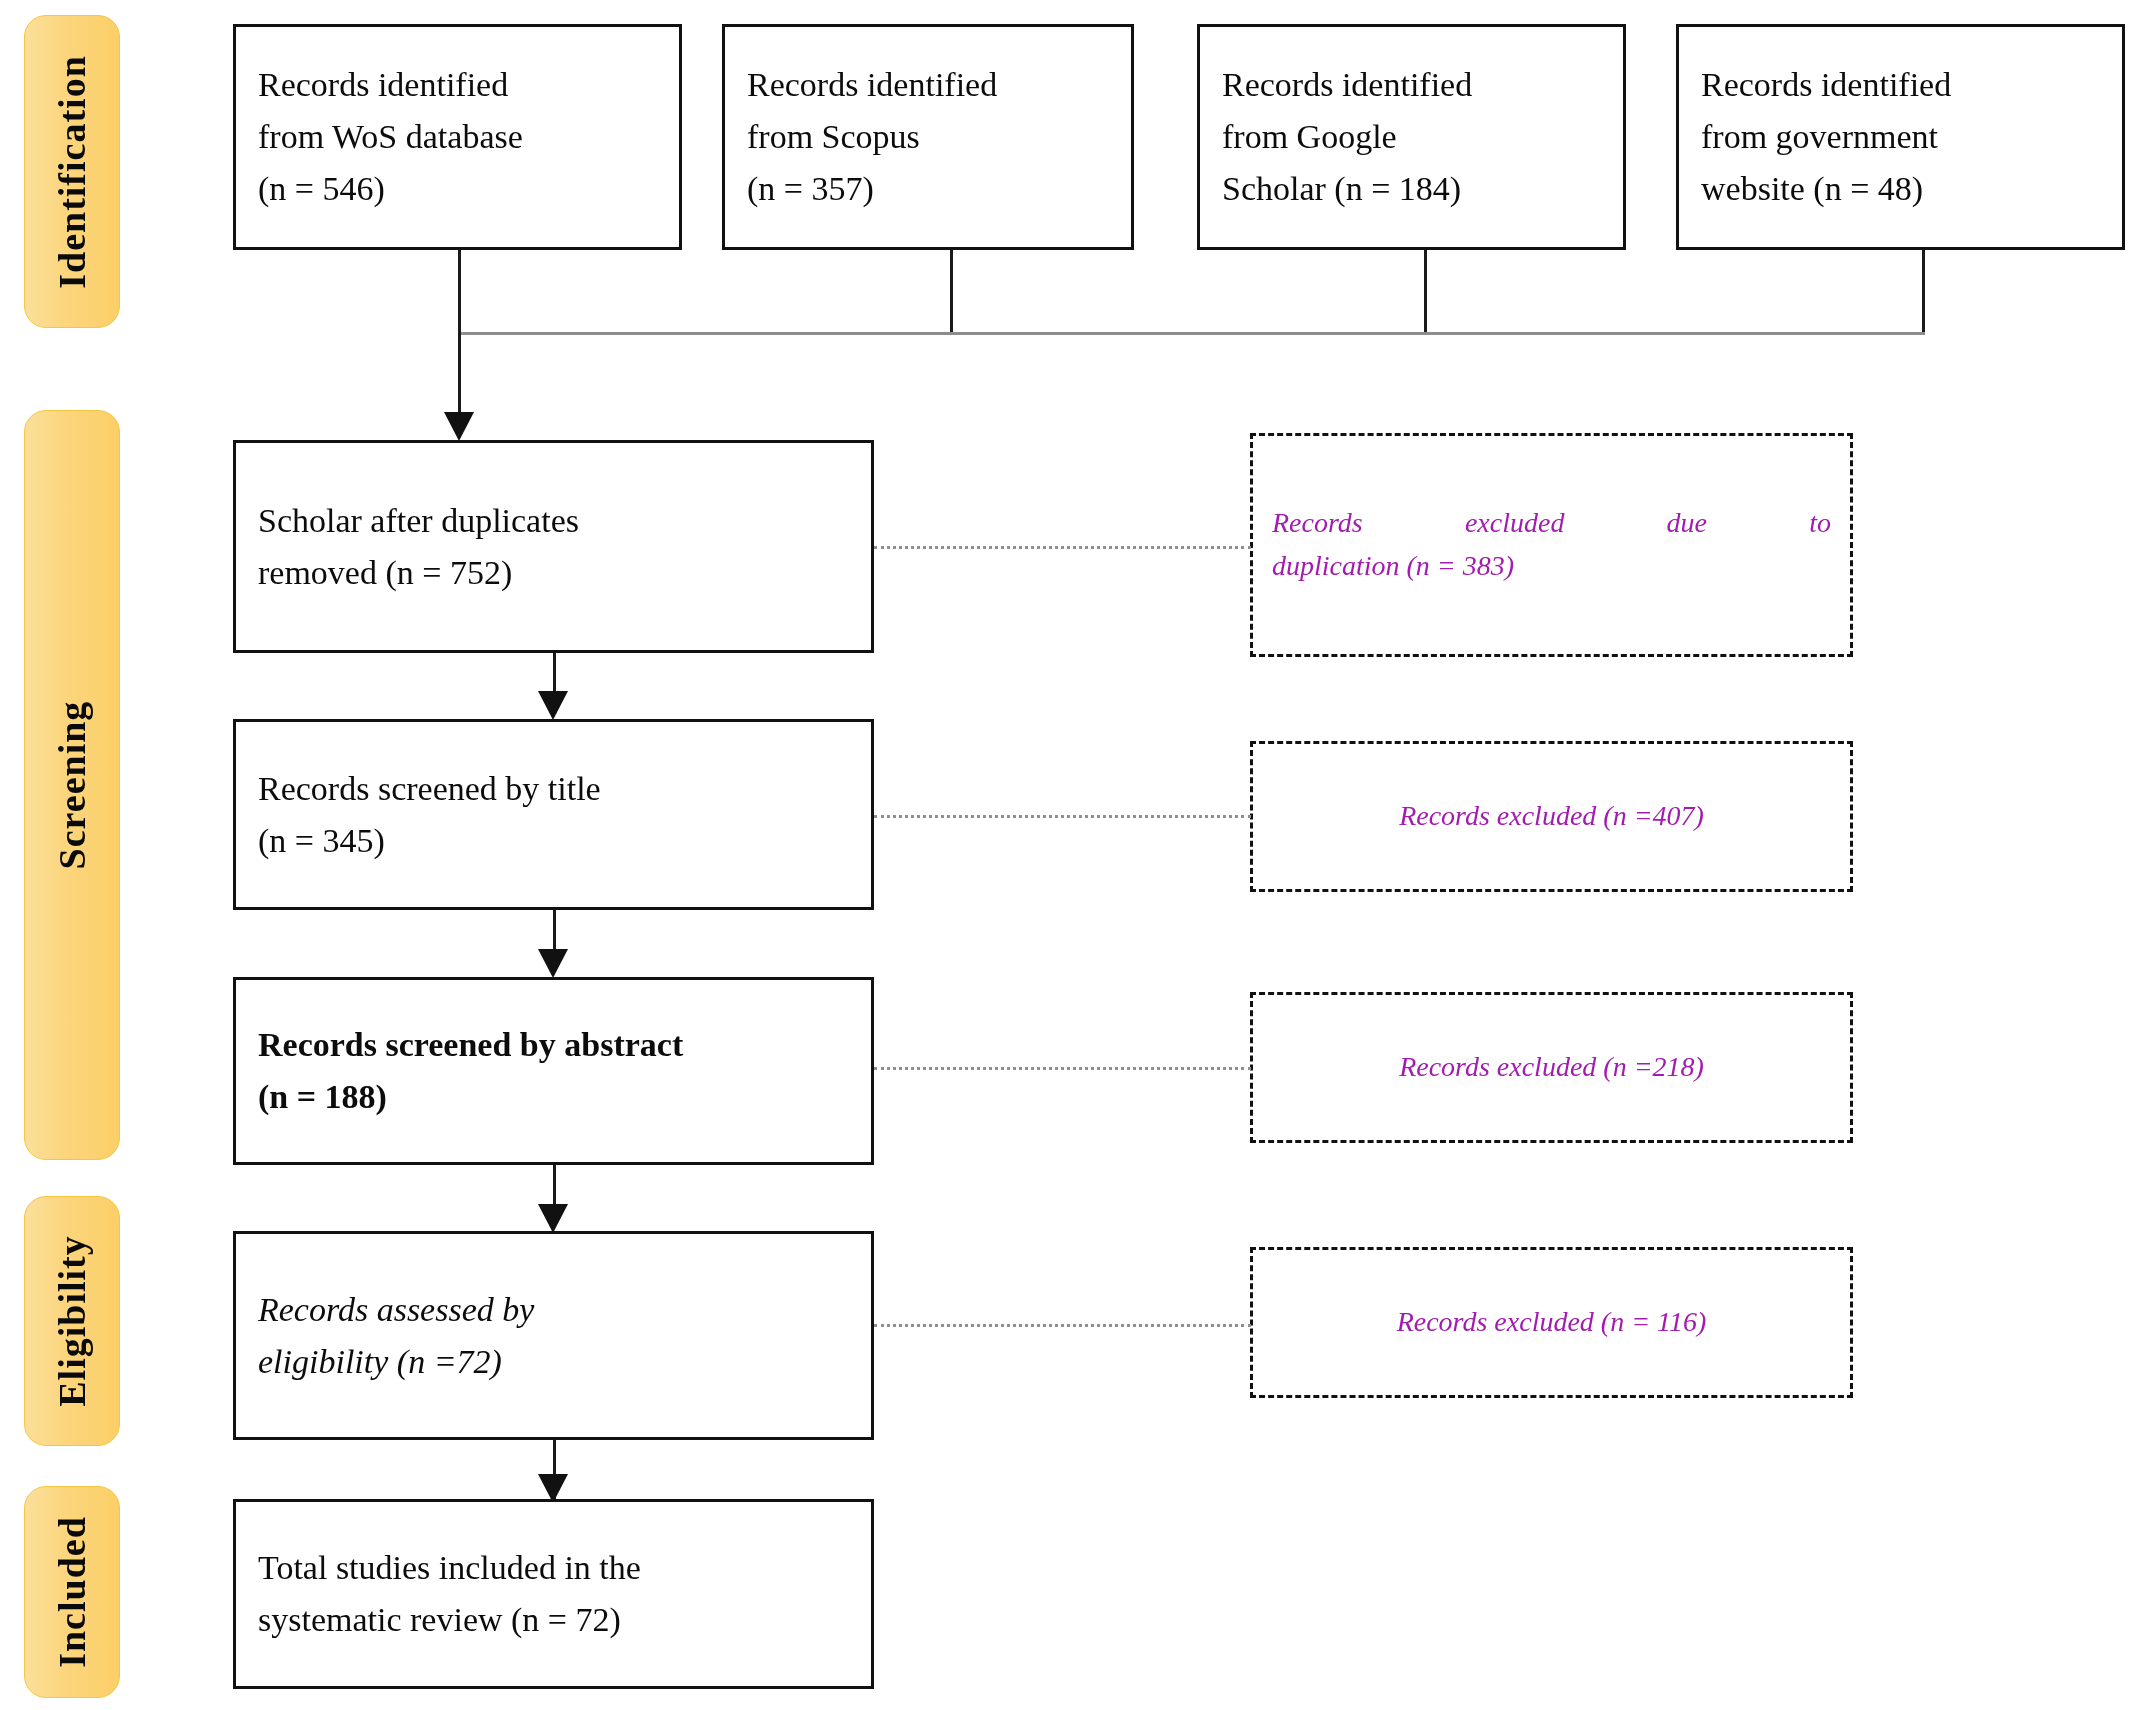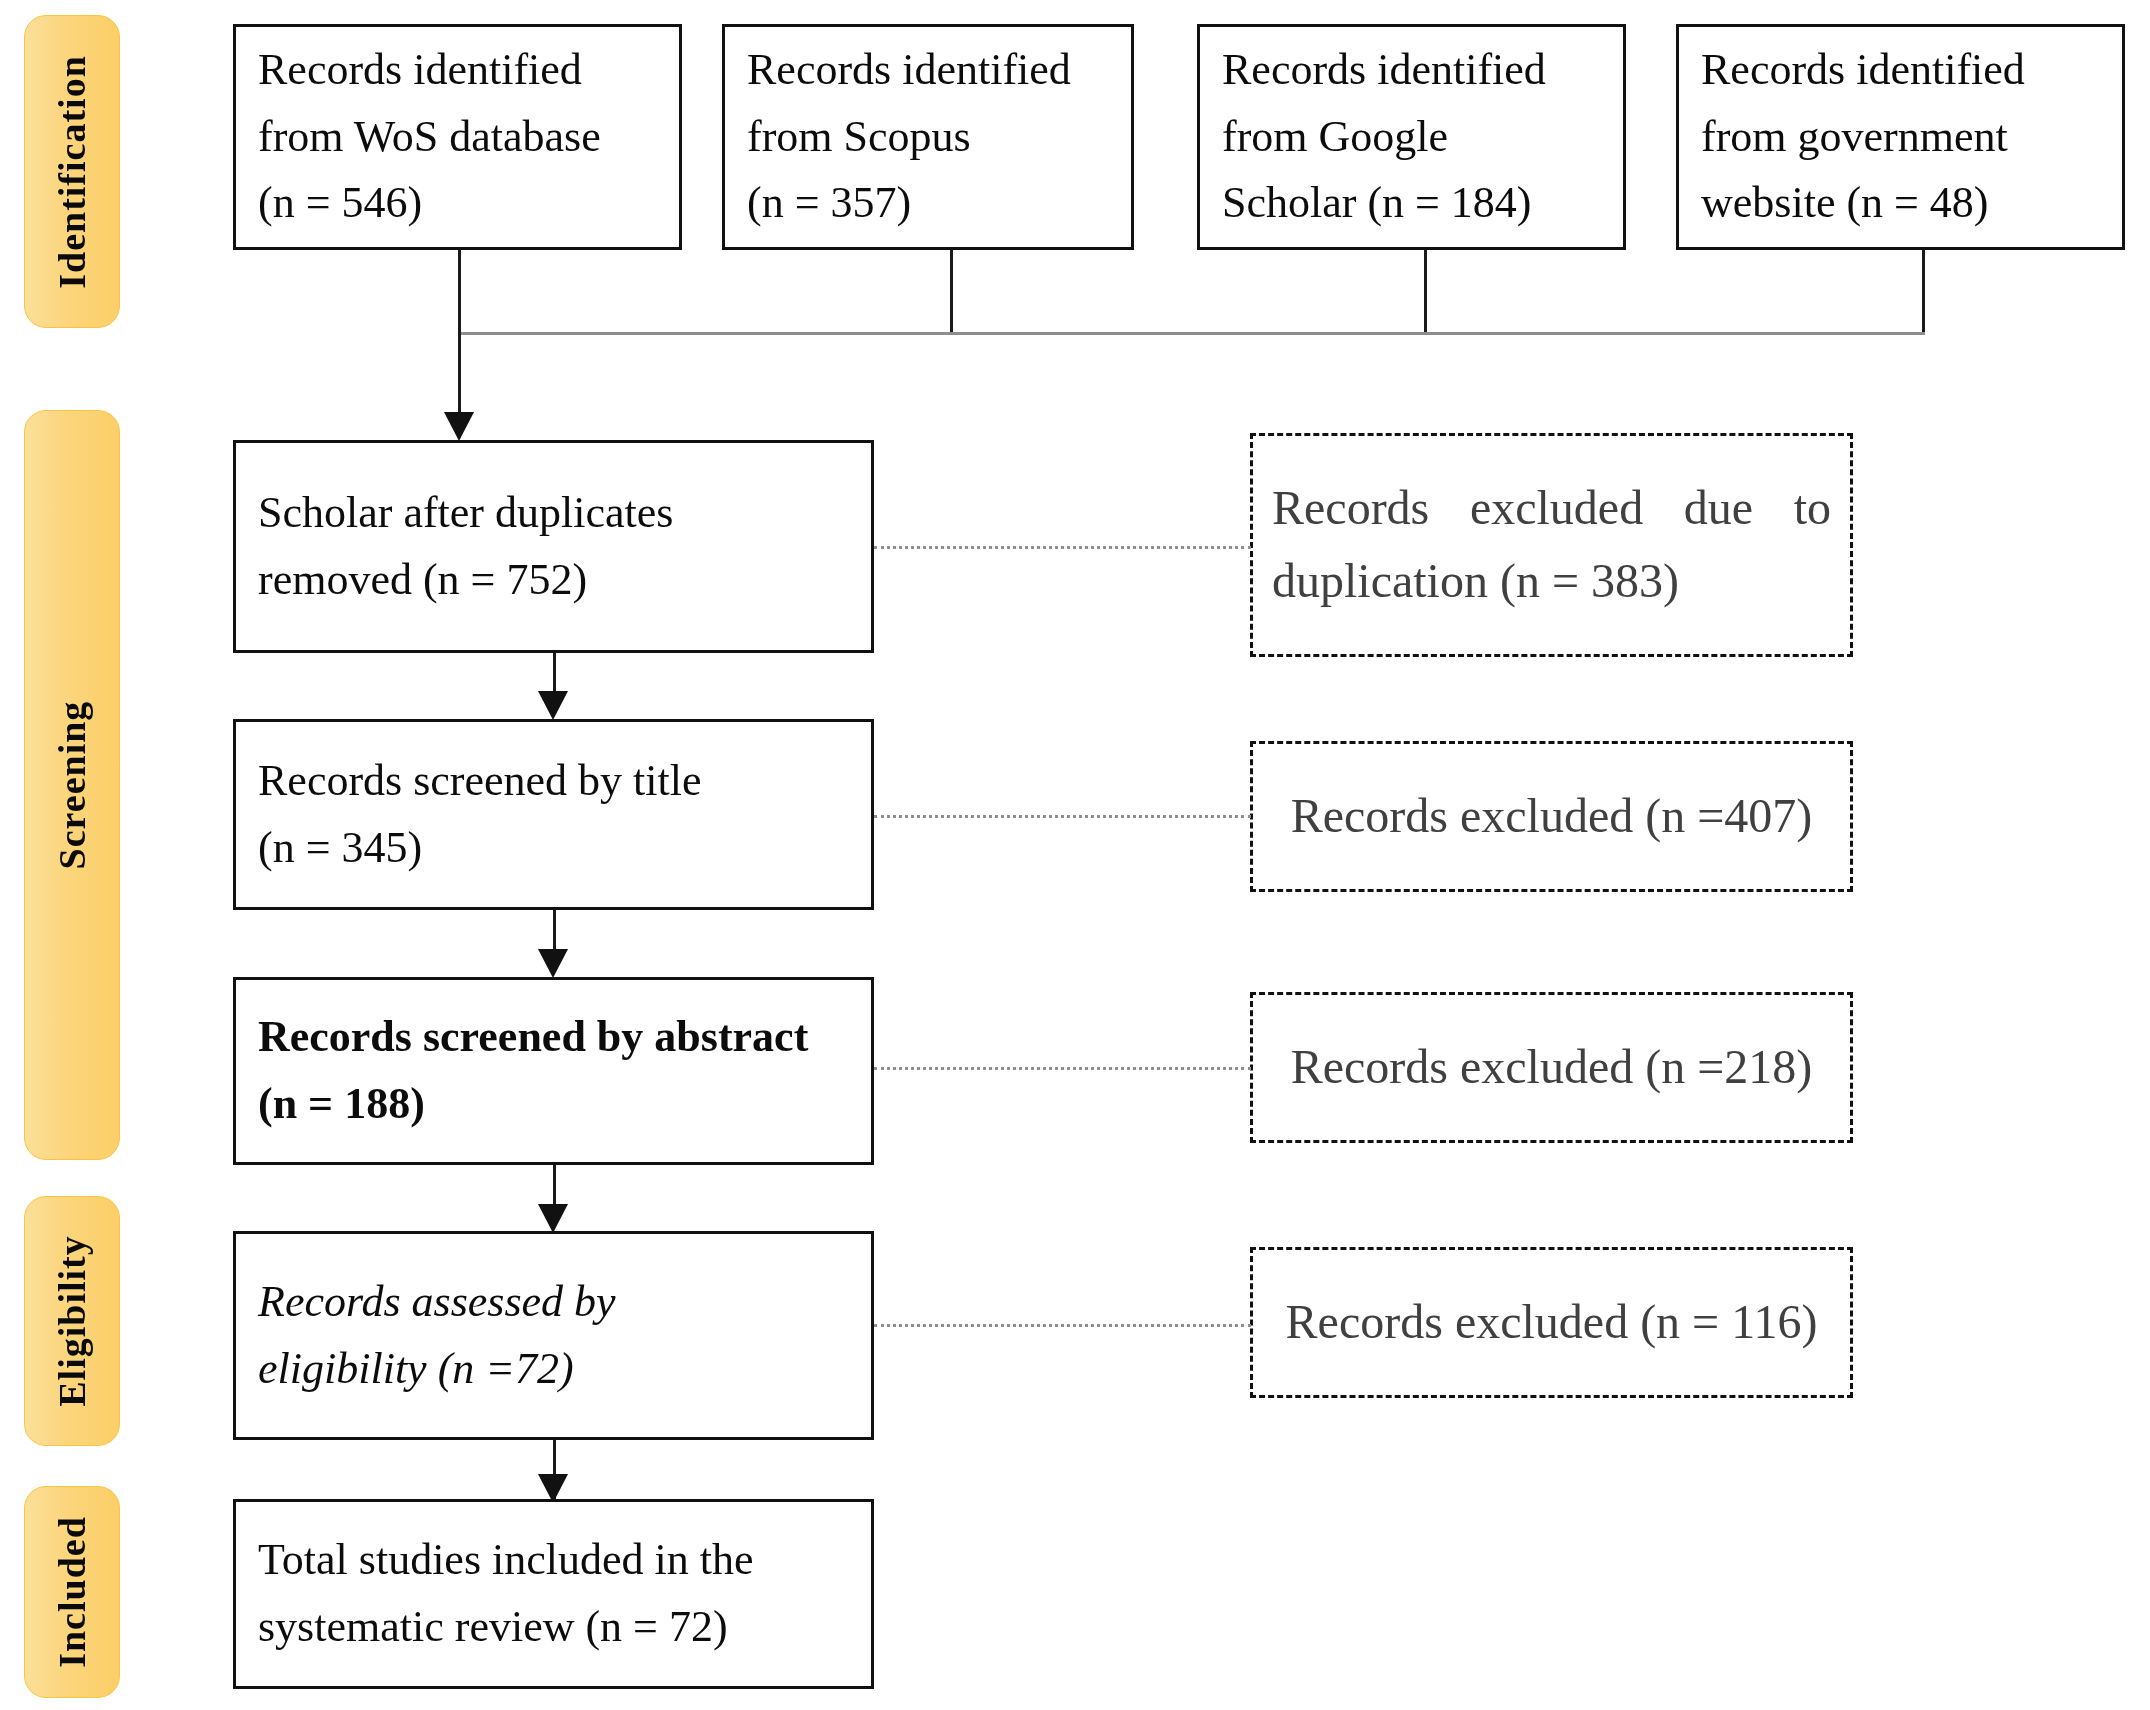--- a/index.html
+++ b/index.html
@@ -43,42 +43,43 @@
   .flow-box {
     position: absolute;
     box-sizing: border-box;
     background: #ffffff;
     border: 3.2px solid #111111;
     display: flex;
     align-items: center;
     padding: 0 22px;
   }
   .flow-box .box-text {
-    font-size: 44px;
+    font-size: 34px;
     line-height: 1.52;
     color: #0c0c0c;
   }
 
   .excl-box {
     position: absolute;
     box-sizing: border-box;
     background: #ffffff;
     border: 3.8px dashed #111111;
     display: flex;
     align-items: center;
     justify-content: center;
     padding: 0 19px;
   }
   .excl-box .box-text {
-    font-size: 48px;
+    font-size: 28px;
     line-height: 1.52;
-    color: #404040;
+    color: #a21caf;
     text-align: justify;
     text-align-last: justify;
     width: 100%;
+    font-style: italic;
   }
   .excl-box.single .box-text {
     text-align: center;
     text-align-last: center;
   }
 
   
   .v-line {
     position: absolute;
     width: 2.6px;

